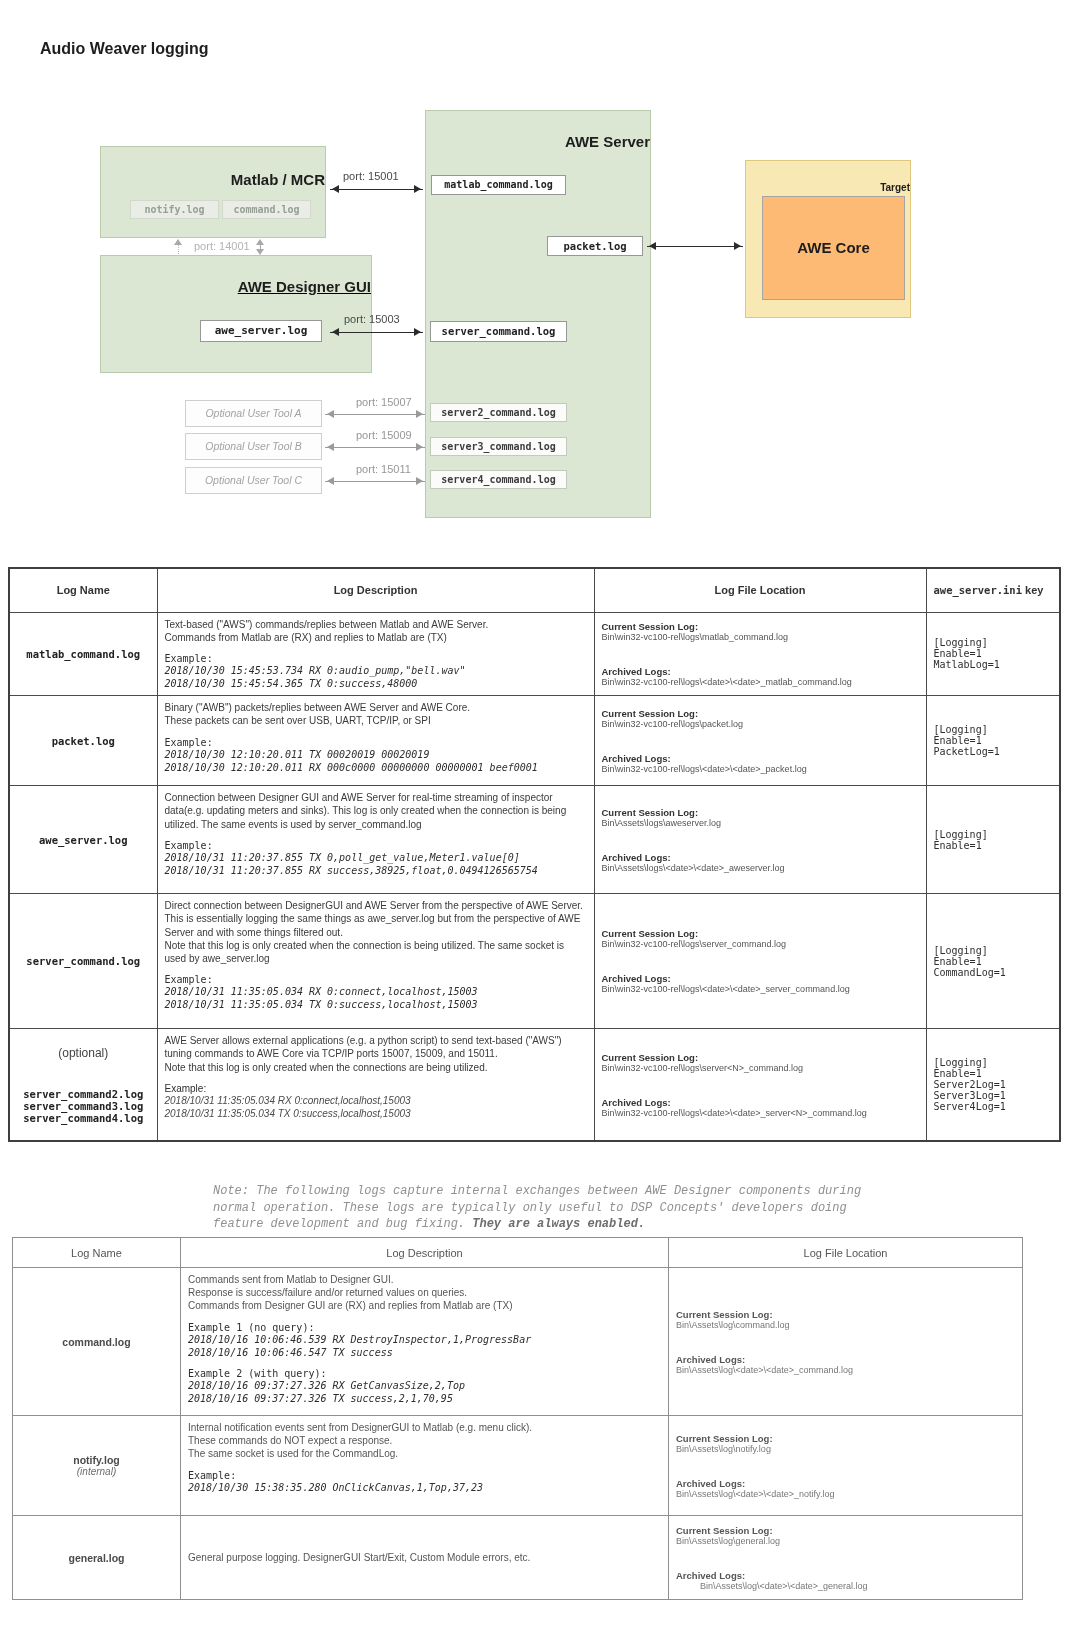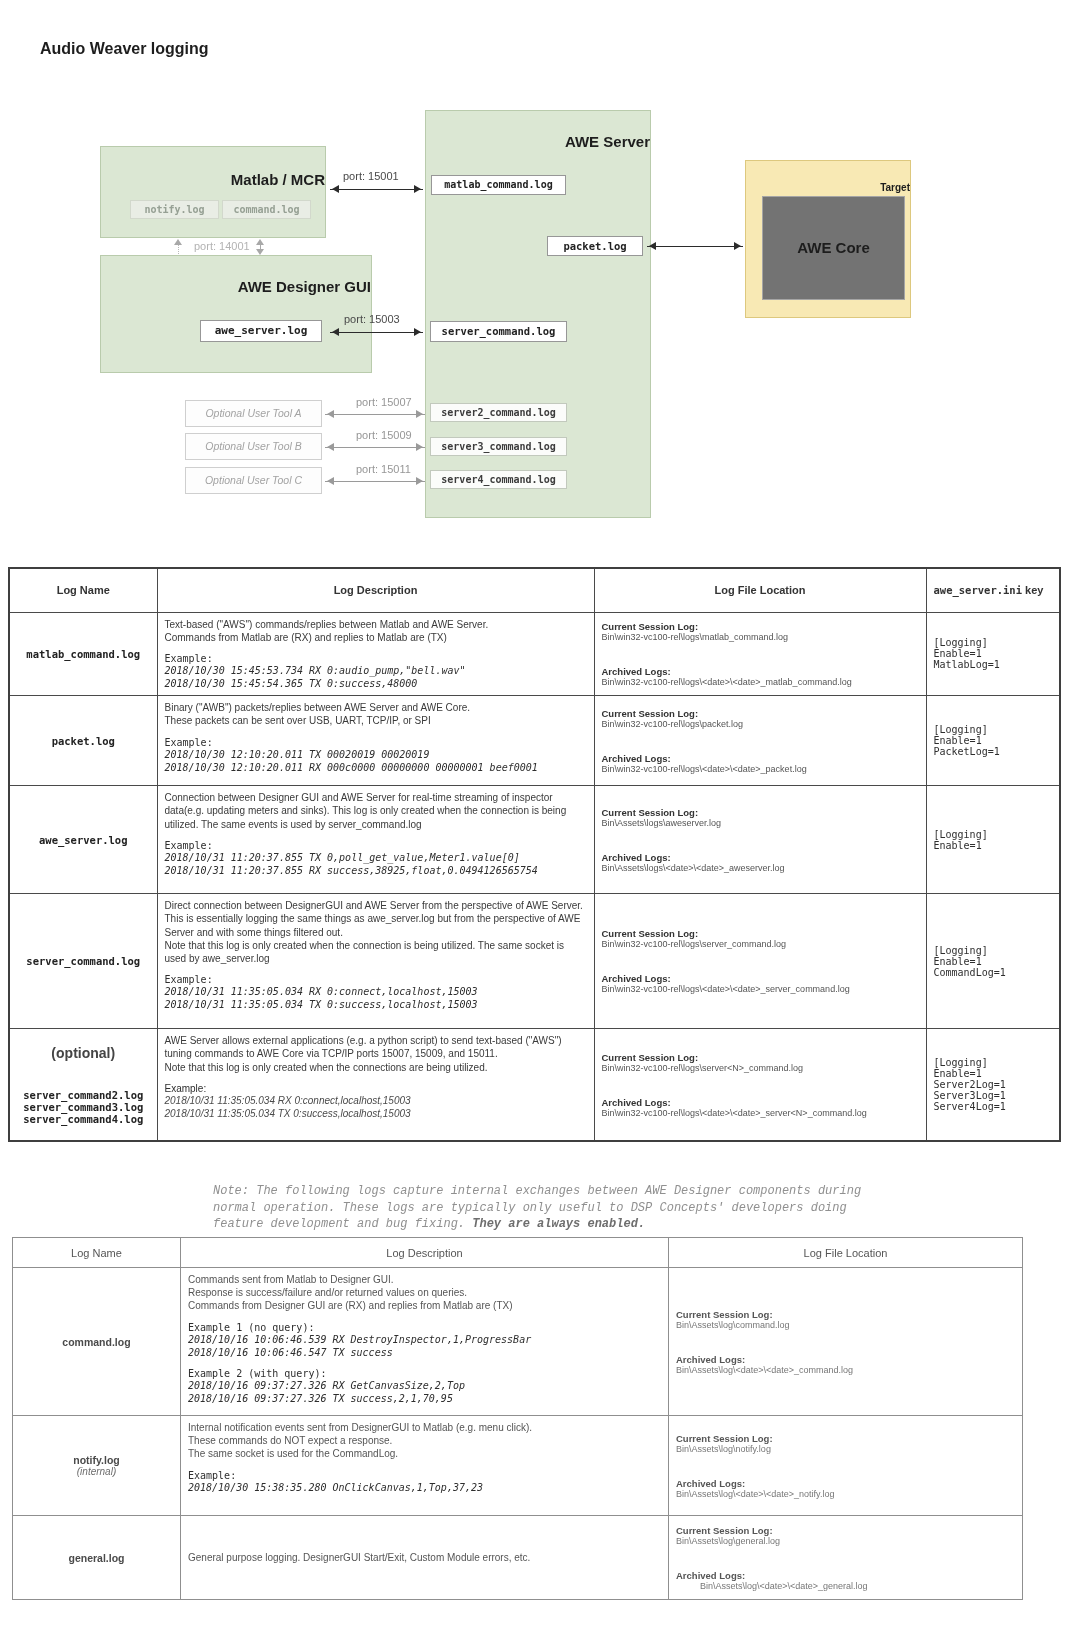--- a/index.html
+++ b/index.html
@@ -11,21 +11,21 @@
   
   .gbox { position:absolute; background:#dbe7d3; border:1px solid #b9cbac; }
   .box-title { text-align:right; font-weight:bold; color:#1d1d1d; }
   .chip { position:absolute; background:#ffffff; border:1px solid #979797; font-family:"DejaVu Sans Mono", monospace;
           font-weight:bold; font-size:10px; color:#222; text-align:center; line-height:18px; white-space:nowrap; }
   .chip.faded { background:#e9ede5; border-color:#d2d8cc; color:#96a094; }
   .chip.lite  { background:#fbfcfa; border-color:#c2c9bd; color:#3c3c3c; }
   .toolbox { position:absolute; background:#fdfdfd; border:1px solid #cfcfcf; color:#a3a3a3;
              font-style:italic; font-size:10.5px; text-align:center; }
   .target-box { position:absolute; background:#f8e9b4; border:1px solid #ddc87e; }
-  .core-box { position:absolute; background:#737373; border:1px solid #a5a5a5; text-align:center;
+  .core-box { position:absolute; background:#fdba74; border:1px solid #a5a5a5; text-align:center;
               font-weight:bold; font-size:15px; color:#1d1d1d; }
   .port-label { position:absolute; font-size:11px; color:#4a4a4a; white-space:nowrap; }
   .port-label.grey { color:#979797;padding-left:12px; }
   .port-label.lite { color:#b3b3b3;text-align:right; }
 
   .harrow { position:absolute; height:0; border-top:1px solid #2b2b2b; }
   .harrow::before { content:""; position:absolute; left:-2px; top:-5px; width:0; height:0;
                     border:4.5px solid transparent; border-right:7px solid #2b2b2b; }
   .harrow::after  { content:""; position:absolute; right:-2px; top:-5px; width:0; height:0;
                     border:4.5px solid transparent; border-left:7px solid #2b2b2b; }
@@ -47,21 +47,21 @@
   .t1 th, .t1 td { border:1px solid #4a4a4a; }
   .t2 { position:absolute; left:12px; top:1237px; width:1010px; border:1px solid #8a8a8a; }
   .t2 th, .t2 td { border:1px solid #8f8f8f; }
 
   th { font-size:11px; font-weight:bold; color:#333; text-align:center; vertical-align:middle; }
   td { vertical-align:top; padding:5px 7px; }
   .name-cell { vertical-align:middle; text-align:center; font-family:"DejaVu Sans Mono", monospace;
                font-weight:bold; font-size:10.5px; color:#222; }
   .name-sub { font-family:"Liberation Sans", sans-serif; font-weight:normal; font-style:italic;
               font-size:10px; color:#6d6d6d; }
-  .name-opt { font-family:"Liberation Sans", sans-serif; font-weight:bold; font-size:14px; color:#444; }
+  .name-opt { font-family:"Liberation Sans", sans-serif; font-weight:normal; font-size:12px; color:#444; }
   .pre { white-space:pre-line;margin-top:28px; }
   .desc { font-size:10px; line-height:1.32; color:#3a3a3a; white-space:pre-line; }
   .ex-label { margin-top:9px; font-family:"DejaVu Sans Mono", monospace; font-size:10px; color:#2e2e2e; }
   .ex { font-family:"DejaVu Sans Mono", monospace; font-style:italic; font-size:10px; line-height:1.32;
         color:#2e2e2e; white-space:pre-line; }
   .ex.sans { font-family:"Liberation Sans", sans-serif; color:#4a4a4a; }
   .loc-cell { vertical-align:middle; }
   .loc-label { font-size:9.5px; font-weight:bold; color:#333; }
   .loc-path { font-size:9px; color:#555; word-wrap:break-word; }
   .loc-gap { margin-top:24px; }
@@ -100,21 +100,21 @@
 
     <div class="varrow dotted" style="left:178px; top:241px; height:13px;">
         <span class="head-up"></span>
       </div>
     <div class="port-label lite" style="left:194px; top:240px;">port: 14001</div>
     <div class="varrow solid" style="left:260px; top:241px; height:12px;">
         <span class="head-up"></span>
         <span class="head-down"></span>
       </div>
 
-    <div class="gbox" style="left:100px; top:255px; width:272px; height:118px;">
+    <div class="gbox" style="left:100px; top:255px; width:272px; height:118px;text-decoration:underline;">
       <div class="box-title" style="margin-top:22px; font-size:15px;">AWE Designer GUI</div>
     </div>
     <div class="chip" style="left:200px; top:320px; width:122px; height:22px; line-height:20px; font-size:11px;">awe_server.log</div>
 
     <div class="target-box" style="left:745px; top:160px; width:166px; height:158px;">
       <div class="box-title" style="margin-top:21px; font-size:10px;">Target</div>
     </div>
     <div class="core-box" style="left:762px; top:196px; width:143px; height:104px; line-height:102px;">AWE Core</div>
 
     <div class="harrow" style="left:330px; top:189px; width:93px;"></div>

